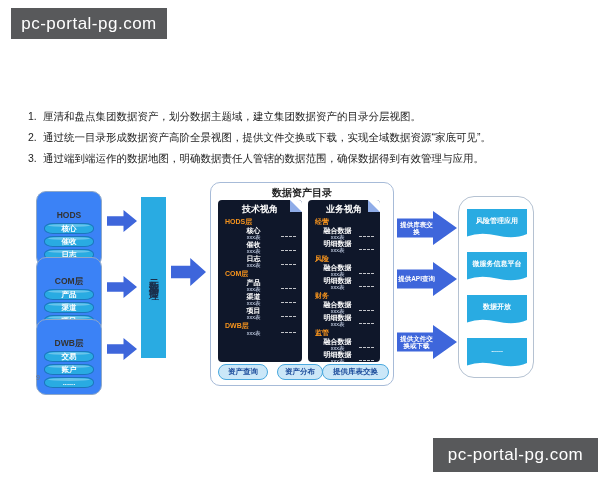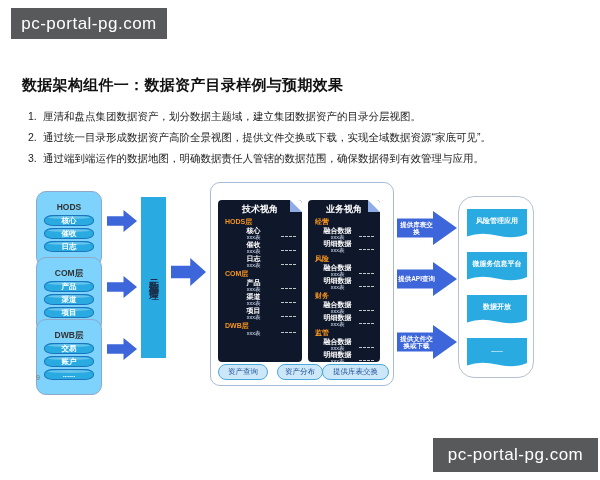--- a/index.html
+++ b/index.html
@@ -13,21 +13,21 @@
 
   
   .title { position:absolute; left:22px; top:76px; font-size:15px; font-weight:800; color:#111; letter-spacing:0.3px; }
   .bullets { position:absolute; left:28px; top:106px; width:545px; font-size:10.5px; color:#222; }
   .bullet { display:flex; line-height:21px; white-space:nowrap; }
   .bullet .num { width:15px; flex-shrink:0; }
   .bullet .b { font-weight:400; }
   .pagenum { position:absolute; left:36px; top:374px; font-size:7px; color:#777; }
 
   
-  .src-box { position:absolute; left:36px; width:66px; height:76px; border:1.5px solid #8FA8C8; border-radius:10px; background:#7dd3fc; padding:10px 4px; }
+  .src-box { position:absolute; left:36px; width:66px; height:76px; border:1.5px solid #8FA8C8; border-radius:10px; background:#3b82f6; padding:18px 4px; }
   .src-title { font-size:8.5px; font-weight:700; color:#333; text-align:center; line-height:11px; }
   .cyl { position:relative; height:11px; margin:2px 3px 0; background:#29ABE2; border:1px solid #1C75BC; border-radius:9px/5px; color:#fff; font-size:7.5px; line-height:9px; text-align:center; font-weight:700; }
   .cyl::before { content:""; position:absolute; left:3px; right:3px; top:0; height:3px; border-radius:50%; background:rgba(255,255,255,0.3); }
 
   
   .arrow-sm { position:absolute; left:107px; width:30px; height:22px; background:#3E66DB;
     clip-path:polygon(0 28%, 55% 28%, 55% 0, 100% 50%, 55% 100%, 55% 72%, 0 72%); }
   .arrow-md { position:absolute; left:171px; top:258px; width:35px; height:28px; background:#3E66DB;
     clip-path:polygon(0 28%, 55% 28%, 55% 0, 100% 50%, 55% 100%, 55% 72%, 0 72%); }
   .arrow-lg { position:absolute; left:397px; width:60px; height:34px; }
@@ -46,36 +46,35 @@
   .view.tech { left:7px; width:84px; }
   .view.biz { left:97px; width:72px; }
   .view-title { font-size:9px; font-weight:700; text-align:center; margin:3px 0 1px; }
   .grp-name { color:#F7941D; font-size:7px; font-weight:700; margin:2px 0 1px 7px; line-height:8px; }
   .row { display:flex; align-items:flex-end; padding:0 6px 0 8px; margin-top:1px; }
   .view.biz .row { margin-top:0; }
   .cell { flex:1; display:flex; flex-direction:column; text-align:center; }
   .lbl { font-size:7px; font-weight:700; line-height:8px; }
   .sub { font-size:5.5px; line-height:5px; color:#DCE8FF; }
   .leader { width:15px; border-bottom:1px dashed rgba(255,255,255,0.75); margin-bottom:3px; flex-shrink:0; }
-  .cat-btn { position:absolute; bottom:5px; height:16px; background:#CBE7F8; border:1px solid #49A8DE; border-radius:8px; color:#1E4E9C; font-size:7.5px; font-weight:400; display:flex; align-items:center; justify-content:center;margin-top:20px; }
+  .cat-btn { position:absolute; bottom:5px; height:16px; background:#CBE7F8; border:1px solid #49A8DE; border-radius:8px; color:#1E4E9C; font-size:7.5px; font-weight:700; display:flex; align-items:center; justify-content:center;margin-top:20px; }
 
   
   .consumers { position:absolute; left:458px; top:196px; width:76px; height:182px; border:1.5px solid #B5C2D2; border-radius:16px; background:#fff; }
   .flag { position:absolute; left:8px; width:60px; height:32px; }
   .flag svg { position:absolute; left:0; top:0; width:100%; height:100%; }
   .flag-label { position:absolute; left:0; top:0; width:100%; height:100%; display:flex; align-items:center; justify-content:center; text-align:center; color:#fff; font-size:7px; font-weight:700; line-height:8px; padding:0 5px 6px; }
 </style>
 </head>
 <body>
 
 <div class="stage">
 
   <div class="wm wm-top">pc-portal-pg.com</div>
 
-  <div class="title">数据架构组件一：数据资产目录样例与预期效果</div>
 
   <div class="bullets">
     <div class="bullet">
       <span class="num">1.</span>
       <span><span>厘清和盘点集团数据资产，划分数据主题域，建立</span><span class="b">集团数据资产的目录分层视图</span><span>。</span></span>
     </div>
     <div class="bullet">
       <span class="num">2.</span>
       <span><span>通过统一目录形成数据资产高阶全景视图，提供文件交换或下载，实现</span><span class="b">全域数据资源“家底可见”</span><span>。</span></span>
     </div>
@@ -106,20 +105,21 @@
 
   <div class="arrow-sm" style="top:210px"></div>
   <div class="arrow-sm" style="top:276px"></div>
   <div class="arrow-sm" style="top:338px"></div>
 
   <div class="meta-bar">元数据管理</div>
 
   <div class="arrow-md"></div>
 
   <div class="catalog">
+    <div class="catalog-title">数据资产目录</div>
 
     <div class="view tech">
       <div class="view-title">技术视角</div>
       <div class="grp-name">HODS层</div>
       <div class="row">
           <div class="cell">
             <span class="lbl">核心</span>
             <span class="sub">xxx表</span>
           </div>
           <span class="leader"></span>

